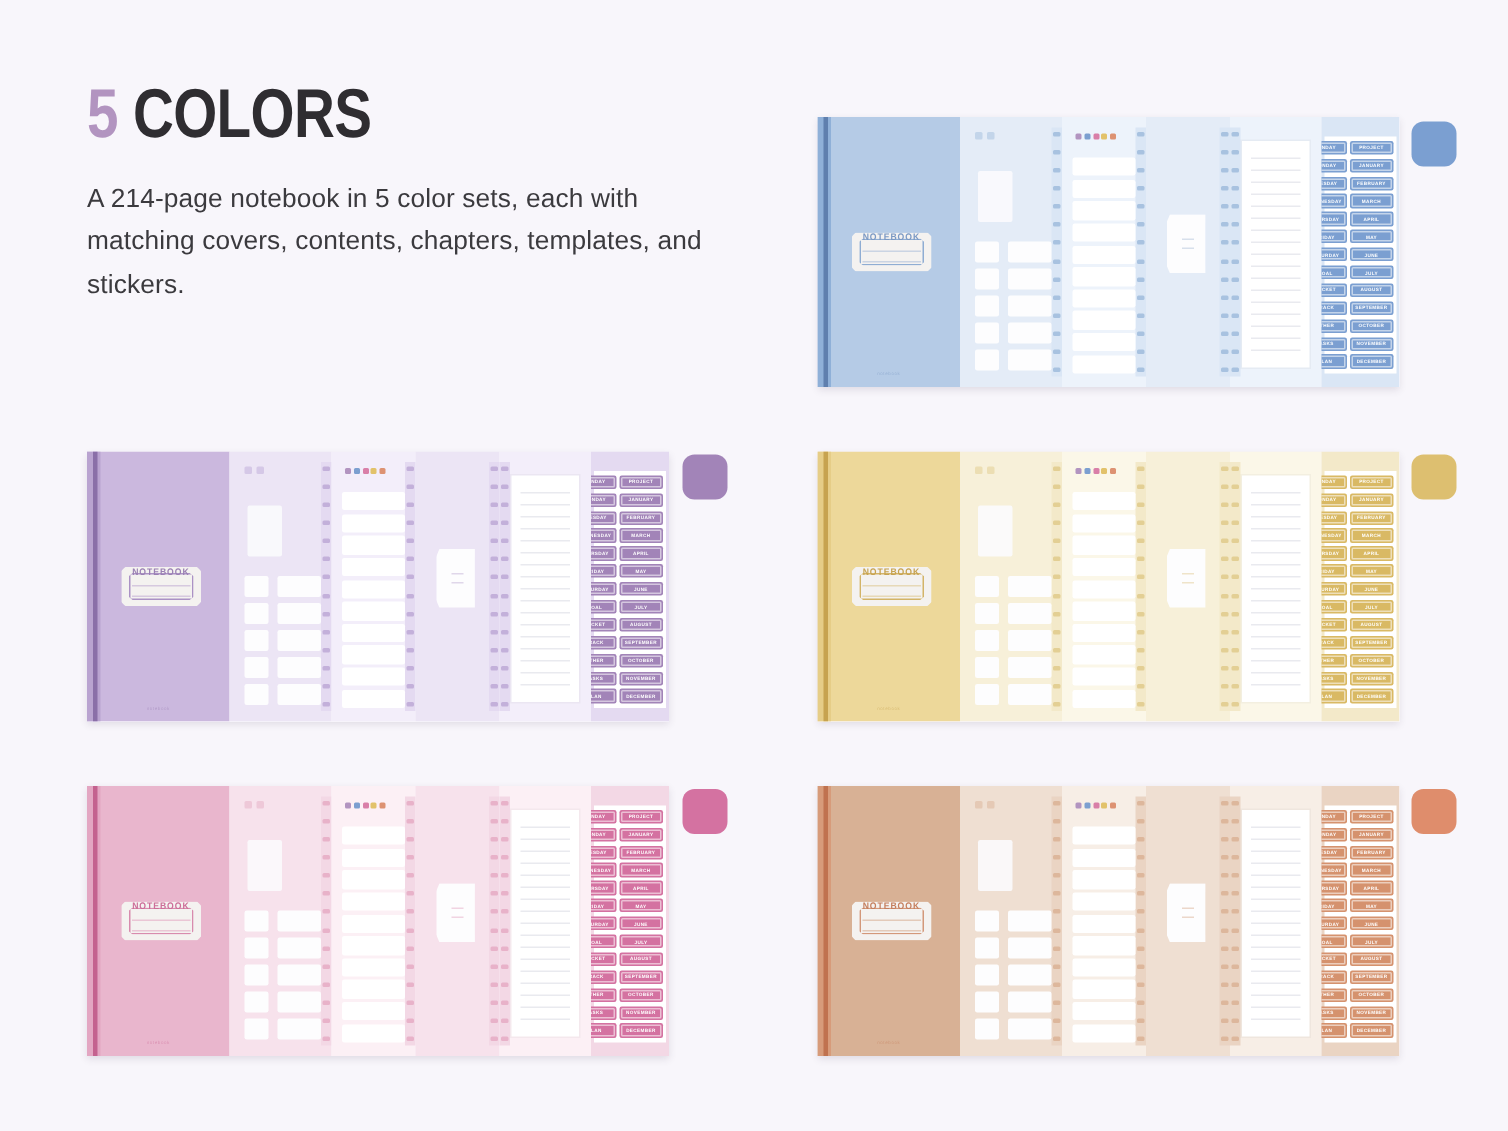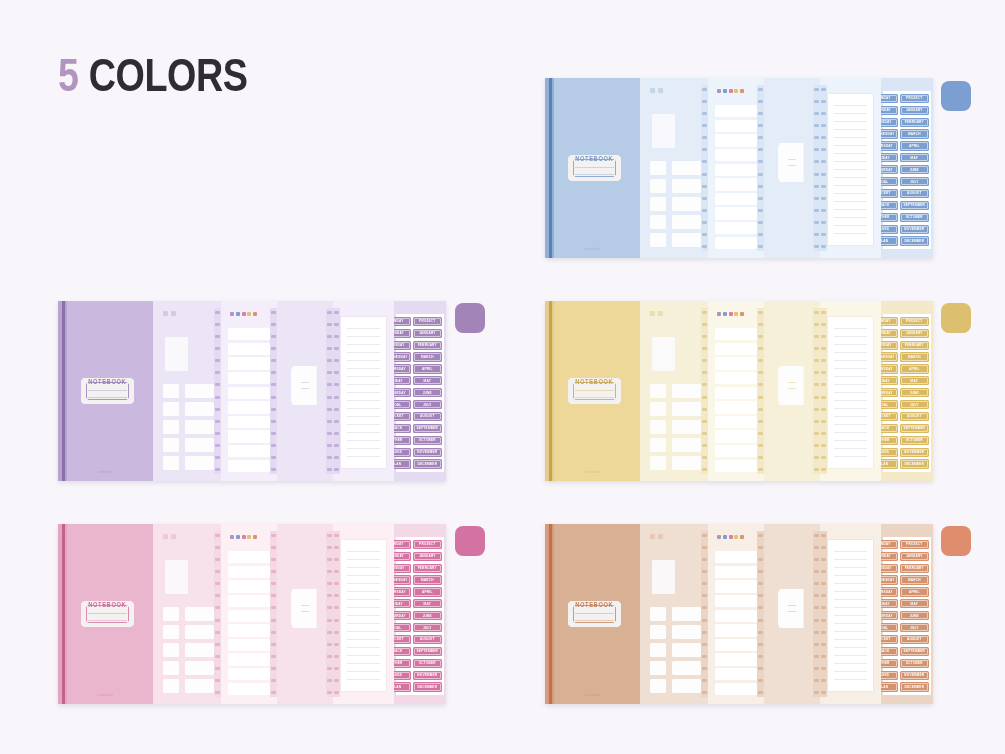--- a/index.html
+++ b/index.html
@@ -263,20 +263,21 @@
   }
   .stickcol.left { margin-left: -36%; }
 </style>
 </head>
 <body style="background: rgb(248, 246, 251);">
 
 <div id="intro">
   <div id="headline">
     <span class="num">5</span><span>&nbsp;</span><span class="word">COLORS</span>
   </div>
+  <div id="subcopy">A 214-page notebook in 5 color sets, each with matching covers, contents, chapters, templates, and stickers.</div>
 </div>
 
 <div id="spreads-root">
     <div class="spread-wrap" style="left: 545px; top: 78px; width: 388px; height: 180px;">
       <div class="spread">
         <div class="cover" style="flex: 0 0 95.06px; background: rgb(181, 203, 230);">
           <div class="spine" style="background: rgb(143, 176, 216);">
             <div class="spine-line" style="background: rgb(95, 127, 174); left: 4px;"></div>
           </div>
           <div class="cover-label">

